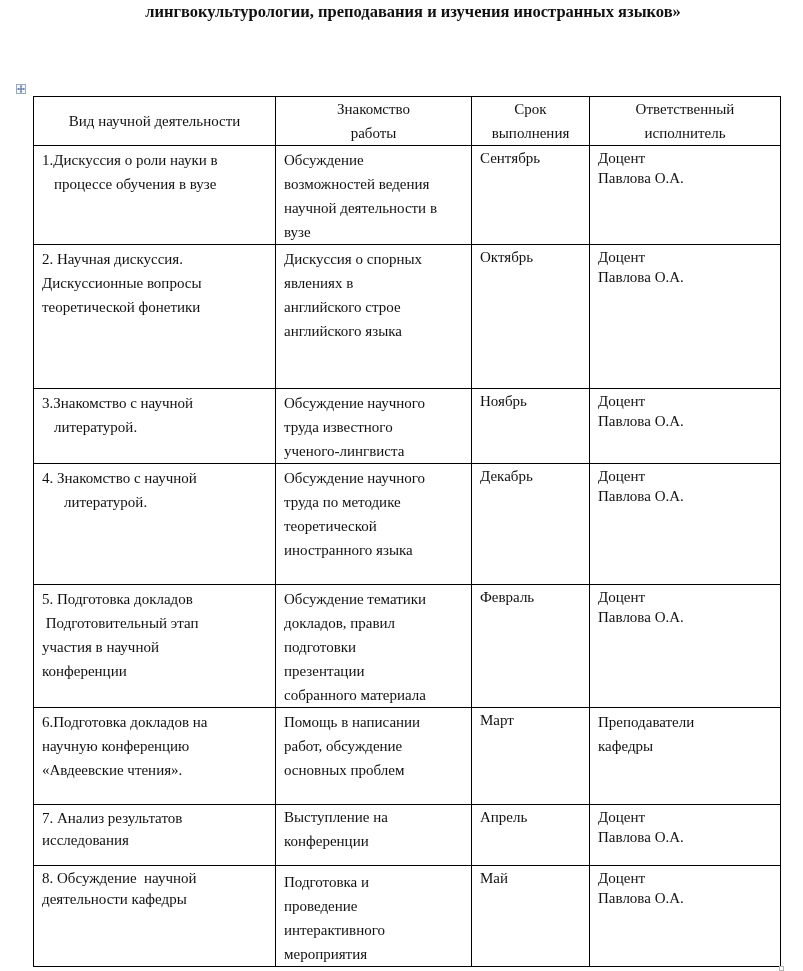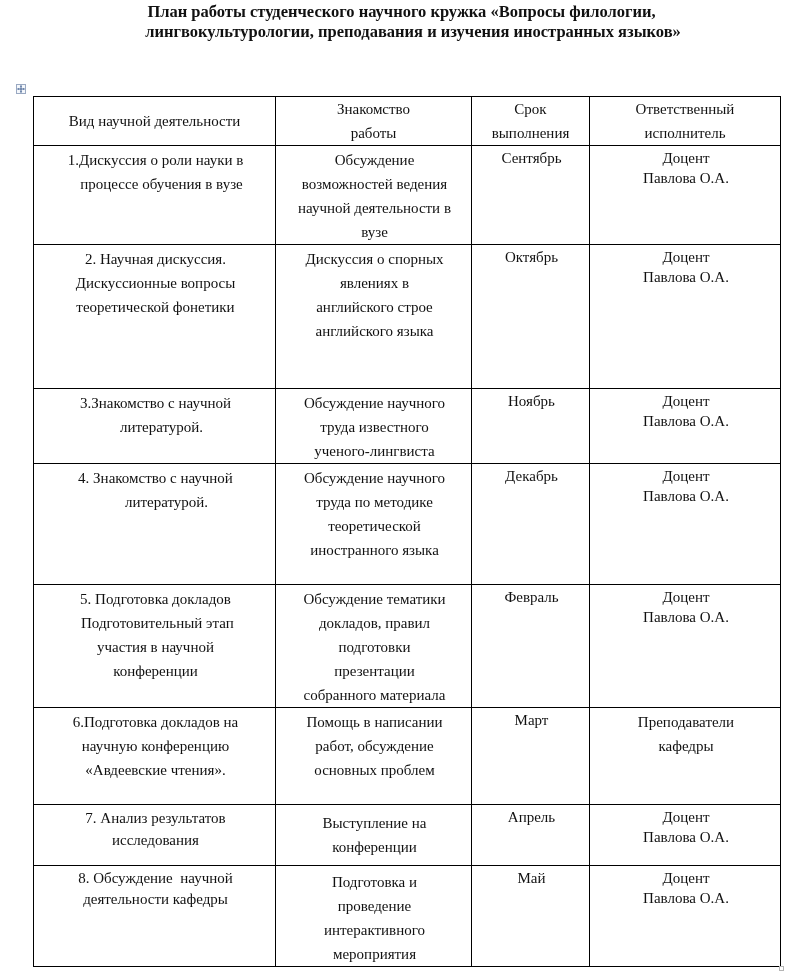--- a/index.html
+++ b/index.html
@@ -60,21 +60,21 @@
       line-height: 24px;
     }
     table.plan col.c1 { width: 242px; }
     table.plan col.c2 { width: 196px; }
     table.plan col.c3 { width: 118px; }
     table.plan col.c4 { width: 191px; }
     table.plan th, table.plan td {
       border: 1.5px solid #000;
       vertical-align: top;
       padding: 0 6px 0 8px;
-      text-align: center;
+      text-align: left;
       font-weight: normal;
       box-sizing: border-box;
     }
     table.plan th {
       text-align: center;
       vertical-align: middle;
       padding: 0 4px;
       line-height: 24px;
     }
     table.plan th span { display: block; }
@@ -83,21 +83,20 @@
     table.plan td .indent2 { padding-left: 22px; }
     table.plan td.c3cell { padding-left: 8px; margin-top: 26px; }
     table.plan td.c4cell { padding-left: 8px; line-height: 20px; padding-top: 2px; font-family: Liberation Serif, serif; }
     table.plan td.c1cell { padding-top: 2px; }
     table.plan td.c2cell { padding-top: 2px; }
   </style>
 </head>
 <body>
 
 <div class="title">
-  <div class="l1">План работы  студенческого научного кружка «Вопросы филологии,</div>
   <div class="l2">лингвокультурологии, преподавания  и изучения иностранных языков»</div>
 </div>
 
 <div class="move-handle">
   <svg width="8" height="8" viewBox="0 0 8 8">
     <path d="M4 0.5 L4 7.5 M0.5 4 L7.5 4" stroke="#3b5a8c" stroke-width="0.9" fill="none"></path>
     <path d="M4 0.3 L2.9 1.6 L5.1 1.6 Z M4 7.7 L2.9 6.4 L5.1 6.4 Z M0.3 4 L1.6 2.9 L1.6 5.1 Z M7.7 4 L6.4 2.9 L6.4 5.1 Z" fill="#3b5a8c"></path>
   </svg>
 </div>
 
@@ -238,21 +237,21 @@
         <span class="line">Преподаватели</span>
         <span class="line">кафедры</span>
       </td>
     </tr>
 
     <tr style="height:61px">
       <td class="c1cell" style="line-height:22px">
         <span class="line">7. Анализ результатов</span>
         <span class="line">исследования</span>
       </td>
-      <td class="c2cell" style="padding-top:6px">
+      <td class="c2cell" style="padding-top:0">
         <span class="line">Выступление на</span>
         <span class="line">конференции</span>
       </td>
       <td class="c3cell">Апрель</td>
       <td class="c4cell">
         <span class="line">Доцент</span>
         <span class="line">Павлова О.А.</span>
       </td>
     </tr>
 

